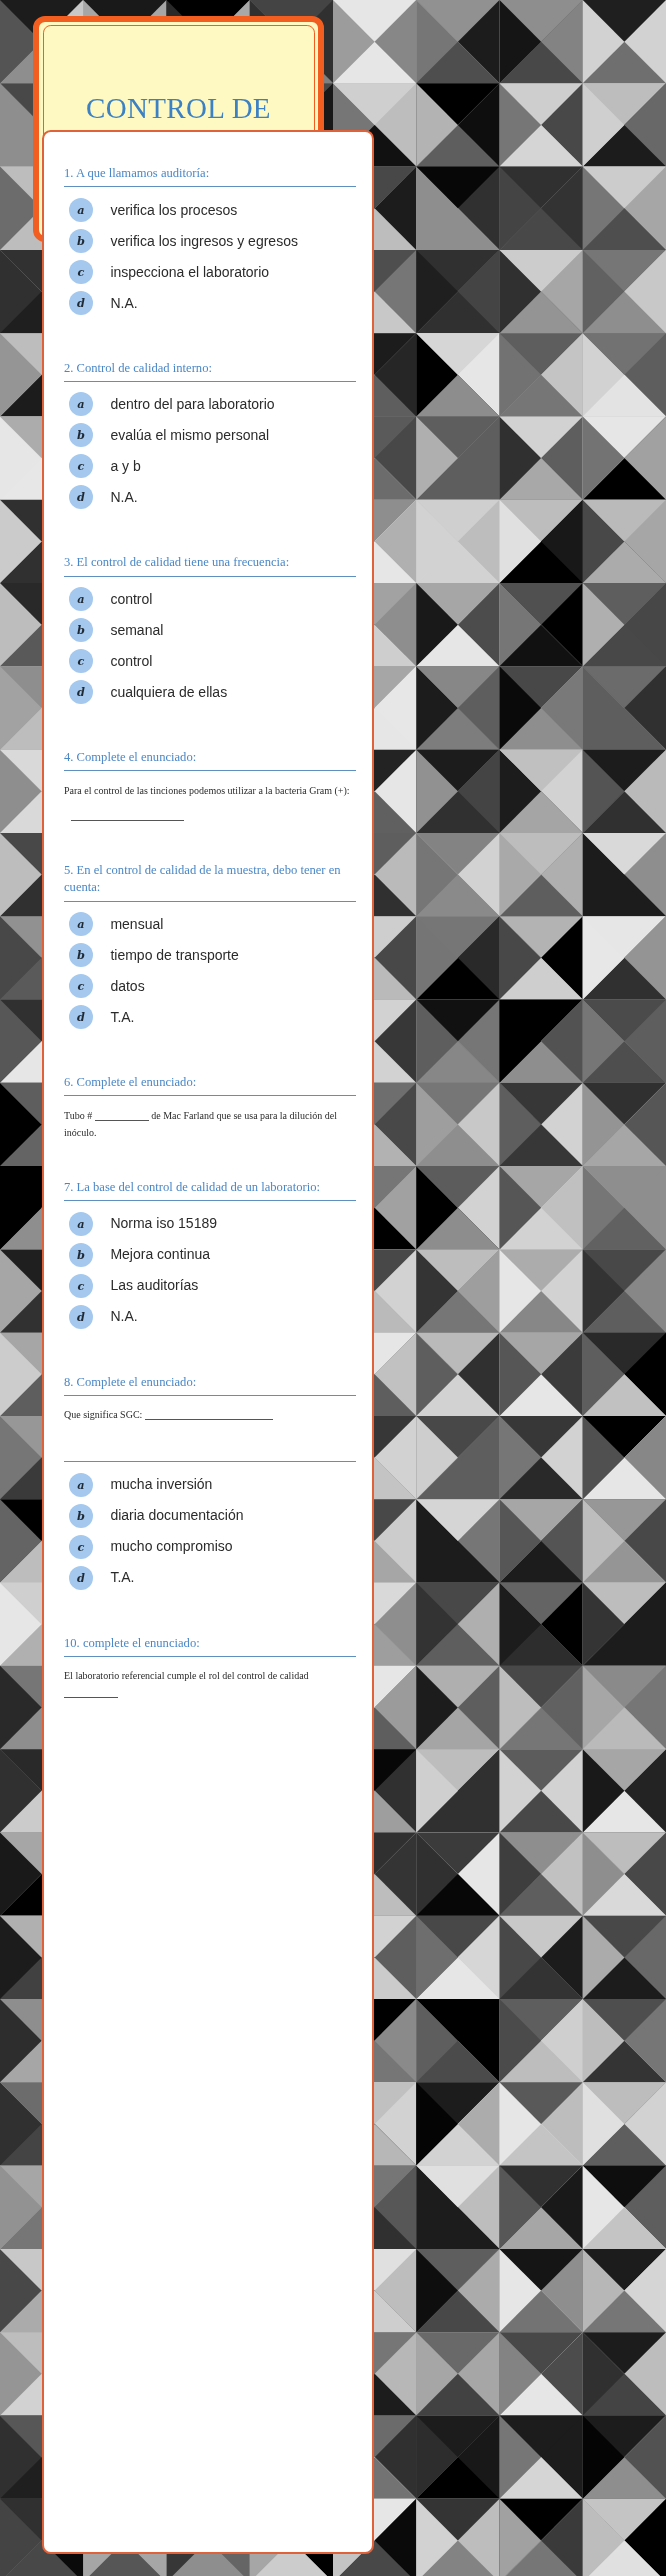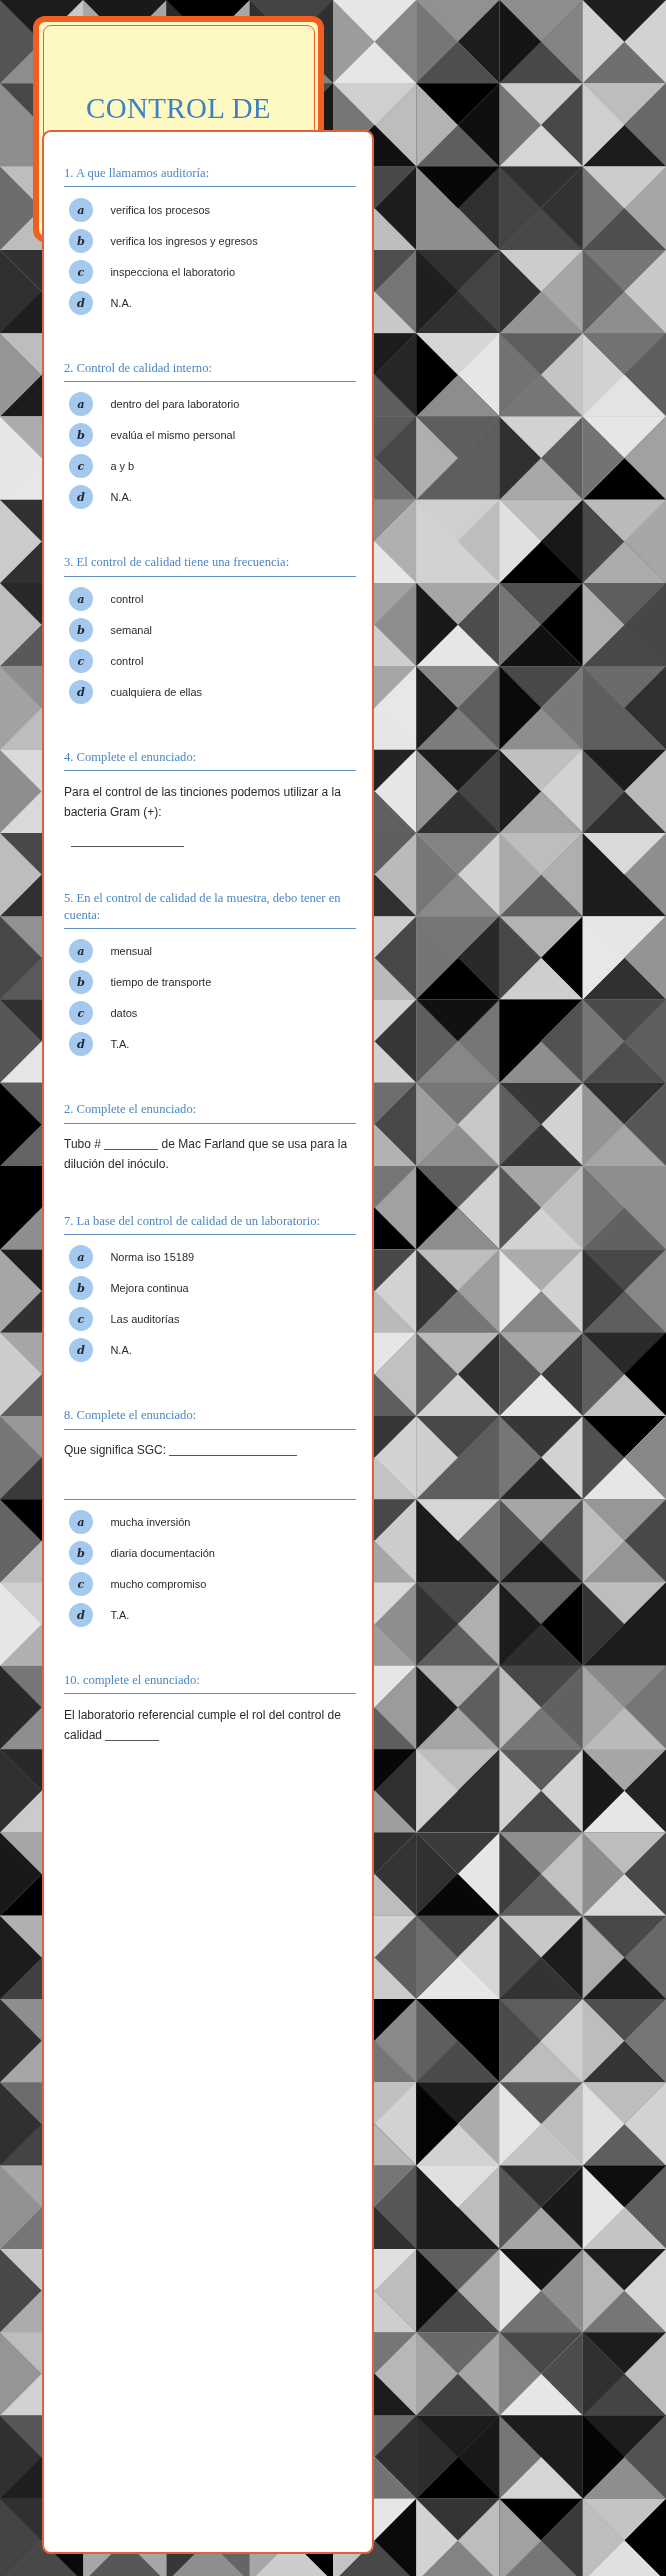--- a/index.html
+++ b/index.html
@@ -88,30 +88,31 @@
     justify-content:center;
     flex:0 0 24px;
     font-family:"DejaVu Serif", serif;
     font-style:italic;
     font-size:11.3px;
     font-weight:700;
     color:#1f2933;
   }
   .opt-label {
     margin-left:17.4px;
-    font-size:11px;
+    font-size:14px;
     color:#2b2b2b;
     line-height:1.3;
   }
 
   .fill-body {
     padding:10.4px 3.5px 0 7px;
-    font-size:12px;
+    font-size:10px;
     color:#2b2b2b;
     line-height:1.7;
+    font-family:Liberation Serif, serif;
   }
   .blank {
     display:inline-block;
     border-bottom:0.9px solid #555;
     vertical-align:-1.7px;
   }
   .blank-sm { width:54px; }
   .blank-md { width:113px; }
   .blank-lg { width:128px; }
 
@@ -1234,21 +1235,21 @@
       </div>
       <div class="option">
         <span class="opt-badge">d</span>
         <span class="opt-label">T.A.</span>
       </div>
     </div>
   </div>
   <div class="sp-q"></div>
 
   <div class="question">
-    <div class="q-head">2. Complete el enunciado:</div>
+    <div class="q-head">6. Complete el enunciado:</div>
     <div class="q-rule"></div>
     <div class="fill-body">
       <span>Tubo #</span>
       <span class="blank blank-sm"></span>
       <span>de Mac Farland que se usa para la dilución del inóculo.</span>
     </div>
   </div>
   <div class="sp-q"></div>
 
   <div class="question">

